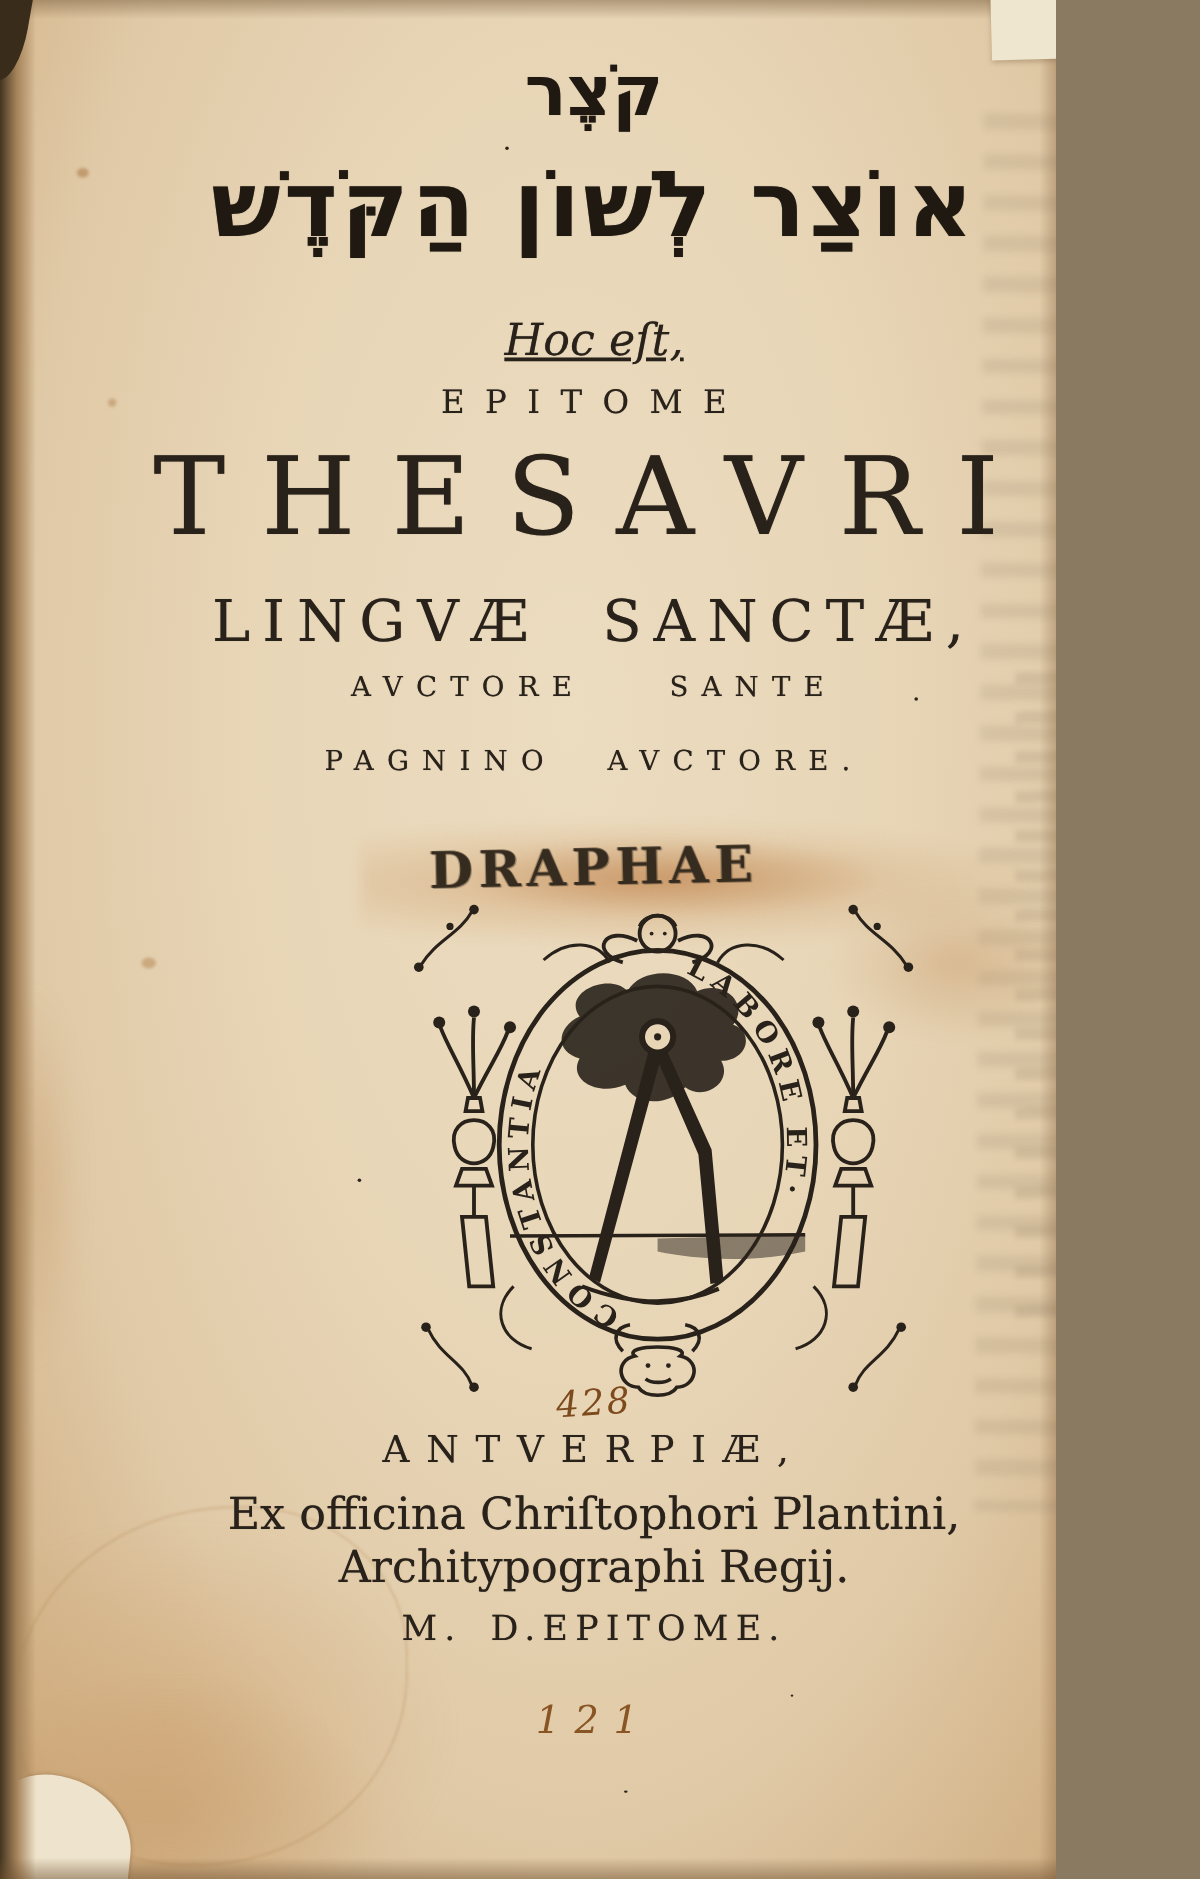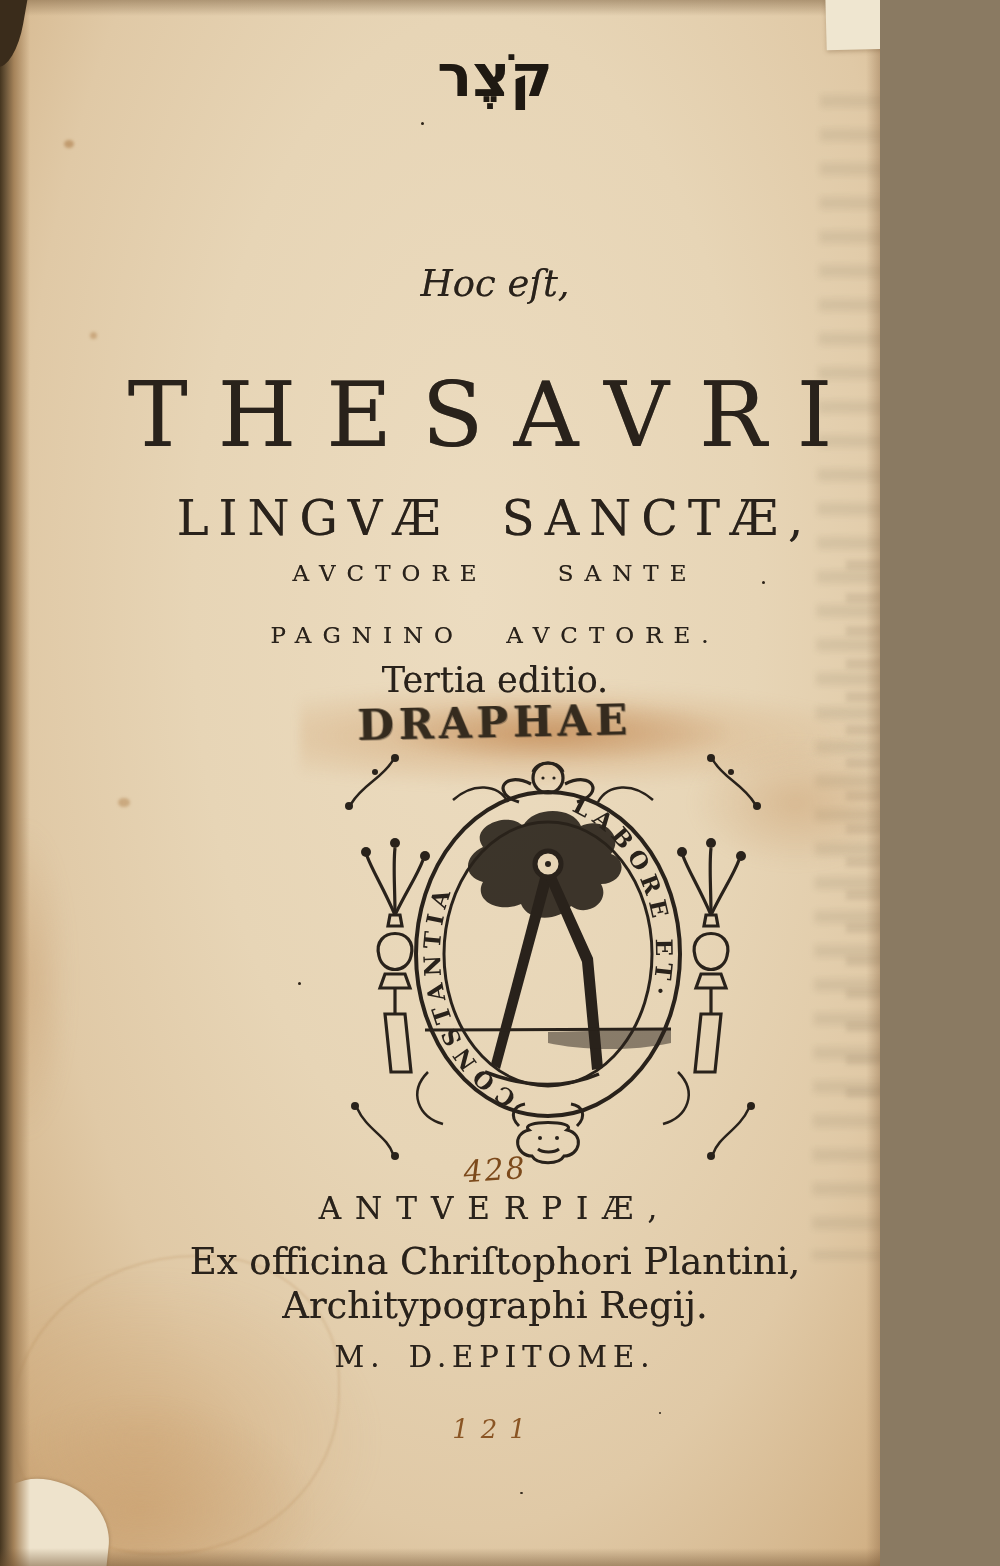--- a/index.html
+++ b/index.html
@@ -59,37 +59,37 @@
   .s2{left:762px;top:581px;width:3px;height:3px;}
   .s3{left:298px;top:982px;width:3px;height:3px;}
   .s4{left:659px;top:1412px;width:2px;height:2px;}
   .s5{left:520px;top:1492px;width:3px;height:2px;}
   
   .col{position:absolute;left:110px;right:0;text-align:center;color:#29221b;
     text-shadow:0 0 .6px rgba(41,34,27,.55);white-space:nowrap;}
   .hebrew{font-family:"DejaVu Sans",sans-serif;font-weight:bold;direction:rtl;color:#1f1912;}
   .heb1{top:42px;font-size:58px;}
   .heb2{top:126px;font-size:76px;letter-spacing:3px;}
-  .hocest{top:262px;font-size:37px;font-style:italic;}
+  .hocest{top:262px;font-size:37px;font-style:italic;text-decoration:underline;}
   .epitome{top:320px;font-size:27px;letter-spacing:17px;}
   .thesauri{top:362px;font-size:90px;letter-spacing:30px;}
   .linguae{top:490px;font-size:48px;letter-spacing:10px;word-spacing:26px;}
   .auctore{top:560px;font-size:23px;letter-spacing:11px;word-spacing:52px;}
   .pagnino{top:622px;font-size:23px;letter-spacing:11px;word-spacing:24px;}
   .tertia{top:660px;font-size:35px;}
   .draphae{top:698px;font-size:42px;font-weight:bold;letter-spacing:5px;color:#352b1e;
     transform:rotate(-1.2deg);filter:blur(.4px);
     text-shadow:1px 1px 0 rgba(53,43,30,.4),-1px 0 0 rgba(53,43,30,.3);}
   .hand{color:#7c4a1c;text-shadow:none;font-style:italic;font-family:"DejaVu Serif",serif;}
   .note428{top:1152px;font-size:30px;transform:rotate(-4deg);letter-spacing:2px;}
   .antverpiae{top:1190px;font-size:31px;letter-spacing:14px;}
   .imprint1{top:1240px;font-size:37px;}
   .imprint2{top:1284px;font-size:37px;}
   .dateline{top:1340px;font-size:29px;letter-spacing:6px;word-spacing:8px;}
-  .pagenum{top:1414px;font-size:26px;letter-spacing:12px;color:#8a5524;}
+  .pagenum{top:1414px;font-size:32px;letter-spacing:12px;color:#8a5524;}
   
   .device{position:absolute;left:333px;top:742px;width:440px;height:428px;}
   .device svg{width:100%;height:100%;}
   .ink{stroke:#29221b;fill:none;}
   .inkfill{fill:#29221b;stroke:none;}
 </style>
 </head>
 <body>
 
 <div class="page">
@@ -116,26 +116,27 @@
   <div class="stain speck s4"></div>
   <div class="stain speck s5"></div>
   <div class="edge-left"></div>
   <div class="edge-top"></div>
   <div class="edge-right"></div>
   <div class="edge-bottom"></div>
   <div class="corner-notch"></div>
   <div class="patch-top-right"></div>
 
   <div class="col hebrew heb1">קֹצֶר</div>
+  <div class="col hebrew heb2">אוֹצַר לְשׁוֹן הַקֹּדֶשׁ</div>
   <div class="col hocest">Hoc eſt,</div>
+  <div class="col epitome">EPITOME</div>
   <div class="col thesauri">THESAVRI</div>
   <div class="col linguae">LINGVÆ SANCTÆ,</div>
   <div class="col auctore">AVCTORE SANTE</div>
   <div class="col pagnino">PAGNINO AVCTORE.</div>
-  <div class="col tertia">Tertia editio.</div>
   <div class="col draphae">DRAPHAE</div>
 
   <div class="device">
     <svg viewBox="0 0 440 428">
 
       <g class="ink" stroke-width="2.5">
         <path d="M18,62 C30,42 50,36 60,18"></path>
           <circle cx="16" cy="64" r="4" class="inkfill"></circle>
           <circle cx="62" cy="16" r="4" class="inkfill"></circle>
           <circle cx="42" cy="30" r="3" class="inkfill"></circle>

